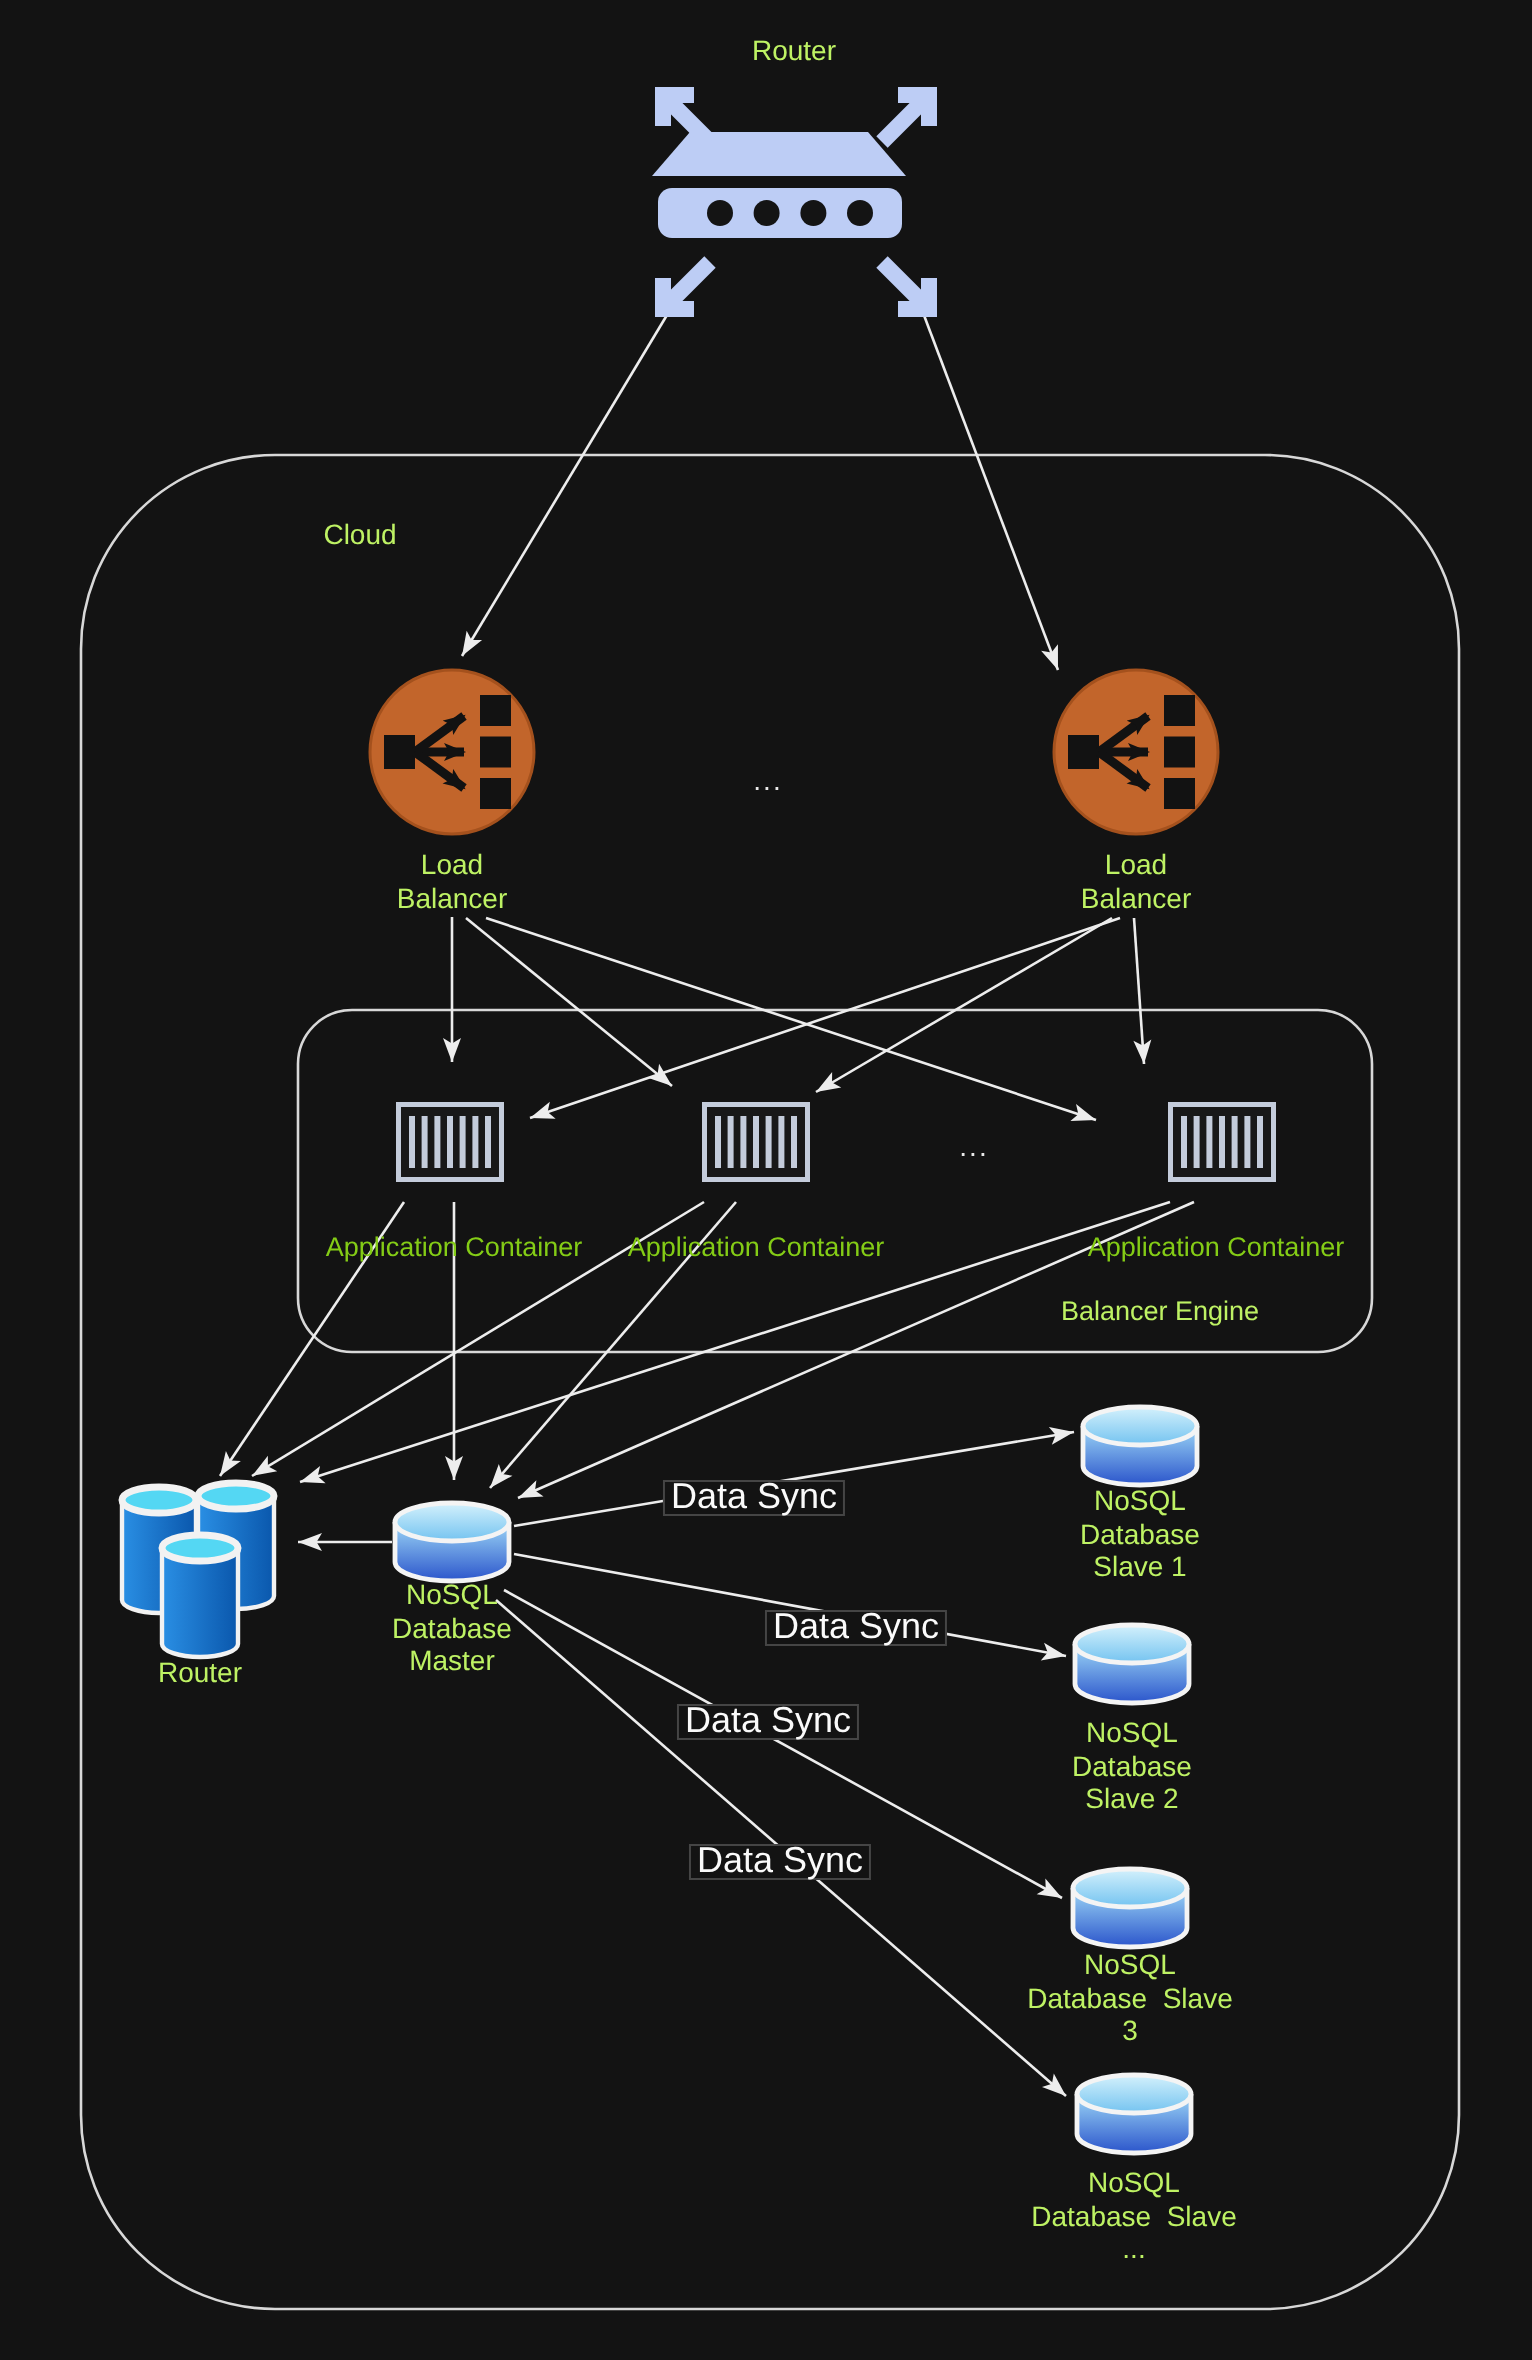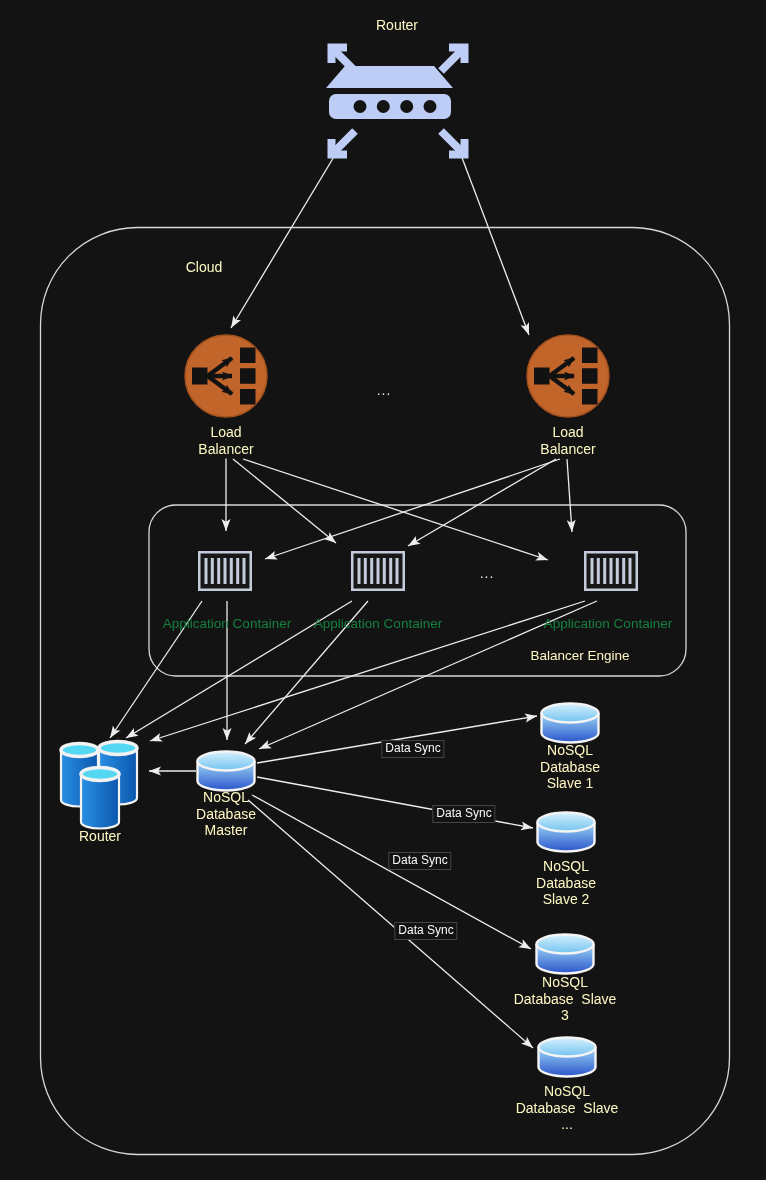--- a/index.html
+++ b/index.html
@@ -3,31 +3,31 @@
 <meta charset="utf-8">
 <style>
   html,body{margin:0;padding:0;background:#131313;}
   .stage{
     position:relative;width:766px;height:1180px;background:#131313;
     font-family:"Liberation Sans",sans-serif;overflow:hidden;
   }
   .stage svg{position:absolute;left:0;top:0;}
   .lbl{
     position:absolute;transform:translateX(-50%);
-    color:#fef9c3;font-size:14px;line-height:16.5px;
+    color:#bef264;font-size:14px;line-height:16.5px;
     text-align:center;white-space:pre;
   }
-  .muted{color:#15803d;font-size:13.5px;}
+  .muted{color:#84cc16;font-size:13.5px;}
   .engine-lbl{font-size:13.5px;}
   .dots{font-size:14px;letter-spacing:1px;color:#E8E8E8;}
   .ds{
     position:absolute;transform:translate(-50%,-50%);
     background:#131313;border:1px solid #454545;
-    color:#FAFAFA;font-size:12px;line-height:15px;
-    padding:0 3px 1px 3px;white-space:pre;margin-left:36px;
+    color:#FAFAFA;font-size:18px;line-height:15px;
+    padding:0 3px 1px 3px;white-space:pre;
   }
 </style>
 </head>
 <body>
 
 <div class="stage">
 
 <svg width="766" height="1180" viewBox="0 0 766 1180">
   <defs>
     <marker id="ah" markerUnits="userSpaceOnUse" markerWidth="14" markerHeight="11" refX="12.5" refY="5" orient="auto">
@@ -182,21 +182,21 @@
     <path d="M-28.5,0 v20 a28.5,9.5 0 0 0 57,0 v-20" fill="url(#gBody)"></path>
     <ellipse cx="0" cy="0" rx="28.5" ry="9.5" fill="url(#gTop)"></ellipse>
   </g>
   <g transform="translate(567,1047)" stroke="#F4F4F4" stroke-width="2.4">
     <path d="M-28.5,0 v20 a28.5,9.5 0 0 0 57,0 v-20" fill="url(#gBody)"></path>
     <ellipse cx="0" cy="0" rx="28.5" ry="9.5" fill="url(#gTop)"></ellipse>
   </g>
 </svg>
 
 <div class="lbl" style="left:397px;top:17px">Router</div>
-<div class="lbl" style="left:204px;top:259px">Cloud</div>
+<div class="lbl" style="left:180px;top:259px">Cloud</div>
 
 <div class="lbl" style="left:226px;top:424px">Load
 Balancer</div>
 <div class="lbl" style="left:568px;top:424px">Load
 Balancer</div>
 <div class="lbl dots" style="left:384px;top:382px">...</div>
 
 <div class="lbl muted" style="left:227px;top:616px">Application Container</div>
 <div class="lbl muted" style="left:378px;top:616px">Application Container</div>
 <div class="lbl muted" style="left:608px;top:616px">Application Container</div>

